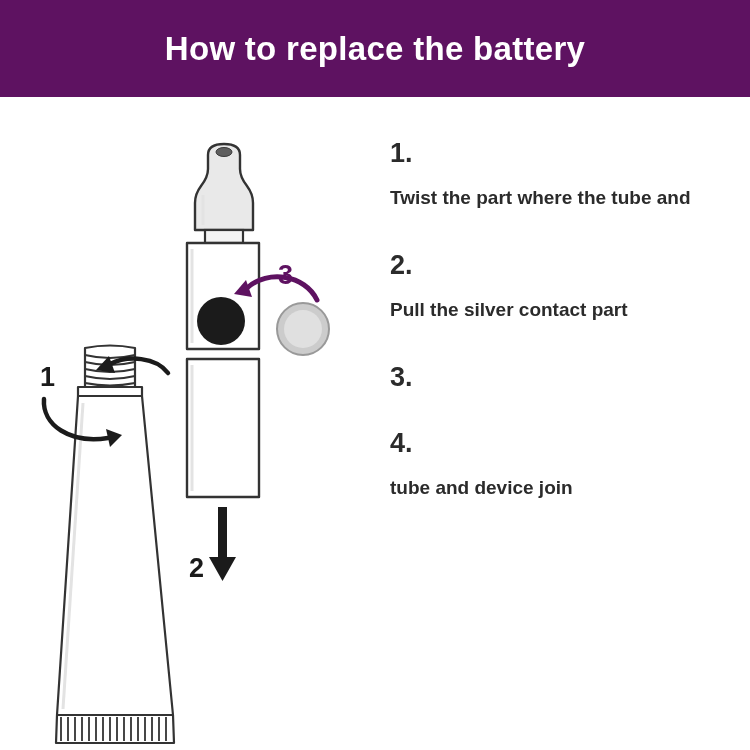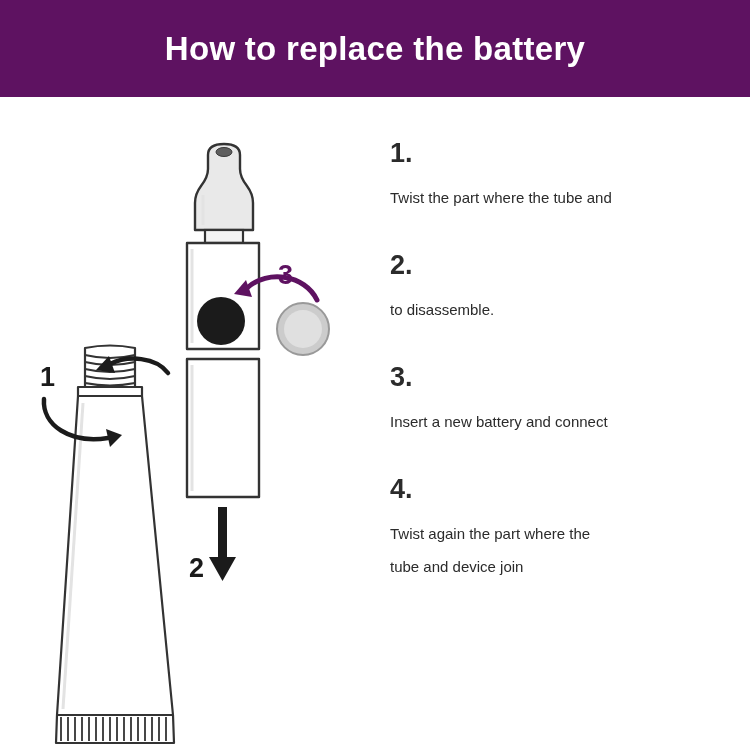--- a/index.html
+++ b/index.html
@@ -23,21 +23,21 @@
   .banner-title{
     color:#ffffff;font-size:33px;font-weight:bold;letter-spacing:.3px;margin:0;
   }
   .illustration{position:absolute;left:0;top:97px;width:380px;height:653px;}
   .steps{
     position:absolute;left:390px;top:138px;width:348px;
     color:var(--text-dark,#2b2b2b);
   }
   .step{margin-bottom:36px;}
   .step-number{font-size:27px;font-weight:bold;line-height:30px;margin-bottom:13px;}
-  .step-line{font-size:15px;line-height:33px;font-weight:normal;}
+  .step-line{font-size:19px;line-height:33px;font-weight:bold;}
 
   
   .svg-outline{fill:#ffffff;stroke:var(--outline,#333);stroke-width:2.4;stroke-linejoin:round;}
   .svg-metal{fill:#e9e9e9;stroke:var(--outline,#333);stroke-width:2.4;stroke-linejoin:round;}
   .svg-ring{fill:#f4f4f4;stroke:var(--outline,#333);stroke-width:2.2;}
   .tube-line{fill:#ffffff;stroke:var(--outline,#333);stroke-width:2.2;stroke-linejoin:round;}
   .thread{fill:none;stroke:var(--outline,#333);stroke-width:2;}
   .hatch{fill:none;stroke:var(--outline,#333);stroke-width:1.8;}
   .battery{fill:var(--battery-black,#1b1b1b);}
   .coin{fill:var(--contact-silver,#ccc);stroke:#999999;stroke-width:2;}
@@ -105,28 +105,26 @@
 
   <div class="steps">
 
     <div class="step">
       <div class="step-number">1.</div>
       <div class="step-line">Twist the part where the tube and</div>
     </div>
 
     <div class="step">
       <div class="step-number">2.</div>
-      <div class="step-line">to disassemble.</div>
+      <div class="step-line">Pull the silver contact part</div>
     </div>
 
     <div class="step">
       <div class="step-number">3.</div>
-      <div class="step-line">Insert a new battery and connect</div>
     </div>
 
     <div class="step">
       <div class="step-number">4.</div>
-      <div class="step-line">Twist again the part where the</div>
       <div class="step-line">tube and device join</div>
     </div>
 
   </div>
 </div>
 
 </body></html>

